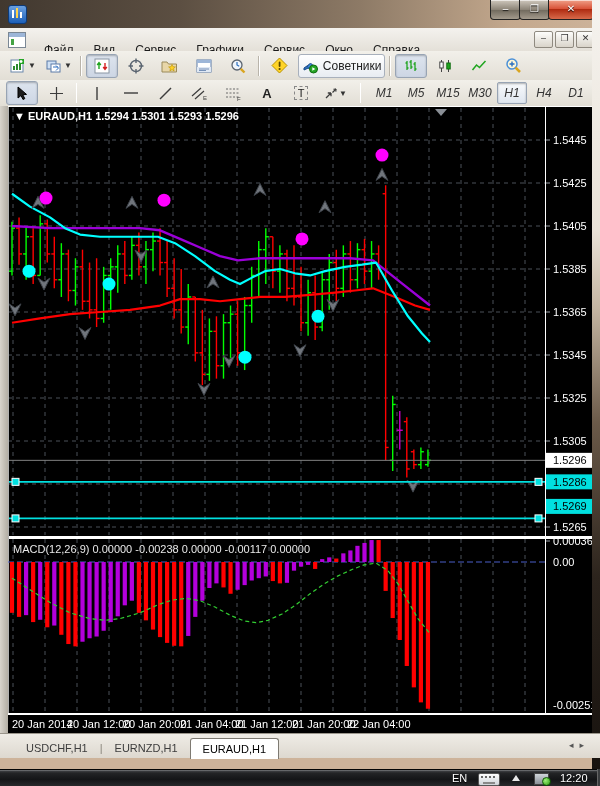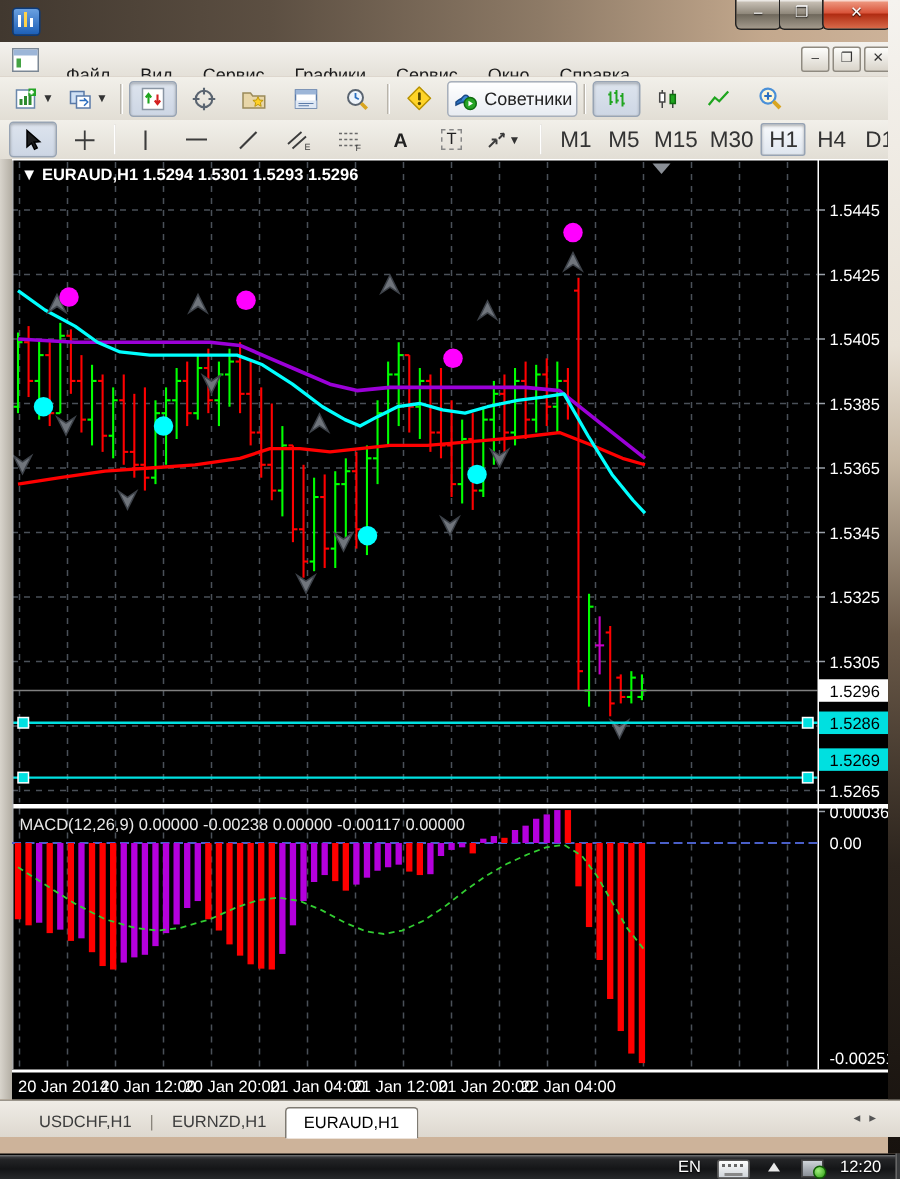--- a/index.html
+++ b/index.html
@@ -37,22 +37,22 @@
   
   .toolbar{left:0;width:600px;background:linear-gradient(#f2f0ea,#e2ded5);display:flex;align-items:center;}
   #toolbar1{top:51px;height:29px;border-bottom:1px solid #c6c1b6;}
   #toolbar2{top:80px;height:26px;border-bottom:1px solid #a9a49a;}
   .tbtn{height:22px;min-width:24px;margin:0 1px;border:1px solid transparent;border-radius:3px;
     display:flex;align-items:center;justify-content:center;font-size:12px;color:#222;padding:0 3px;}
   .tbtn.pressed{border:1px solid #98a4b4;background:linear-gradient(#dde4ee,#cdd6e4);box-shadow:inset 0 1px 2px rgba(0,0,0,.25);}
   .tbtn.bordered{border:1px solid #a8b0bc;background:linear-gradient(#fff,#e8ecf2);}
   .tsep{width:1px;height:20px;background:#b9b4aa;border-right:1px solid #fff;margin:0 3px;}
   .caret{font-size:8px;color:#333;margin-left:2px;}
-  .tf{height:20px;min-width:24px;margin:0 1px;font-size:15px;color:#333;border:1px solid transparent;
-    border-radius:2px;display:flex;align-items:center;justify-content:center;padding:0 2px;}
+  .tf{height:20px;min-width:24px;margin:0 1px;font-size:12px;color:#333;border:1px solid transparent;
+    border-radius:2px;display:flex;align-items:center;justify-content:center;padding:0 2px;font-style:italic;}
   .tf.active{border:1px solid #98a4b4;background:linear-gradient(#f8fafc,#dfe6ef);box-shadow:inset 0 1px 2px rgba(0,0,0,.3);}
   .glyph{font-size:13px;line-height:1;}
   
   #left-border{left:0;top:106px;width:8px;height:627px;background:linear-gradient(90deg,#d8d4cc,#b3aea4);border-right:1px solid #8f8a80;}
   #right-border{left:592px;top:0px;width:8px;height:769px;
     background:linear-gradient(#f5f3ef 0%,#e9e2d7 30%,#c5b6a2 40%,#6b5a49 55%,#2c241d 75%,#17120e 100%);}
   #chart-wrap{left:8px;top:106px;width:584px;height:627px;background:#000;}
   
   #tabbar{left:0;top:733px;width:600px;height:24px;background:linear-gradient(#efece6,#ddd8cf);
     border-top:1px solid #9a958b;display:flex;align-items:flex-end;}

